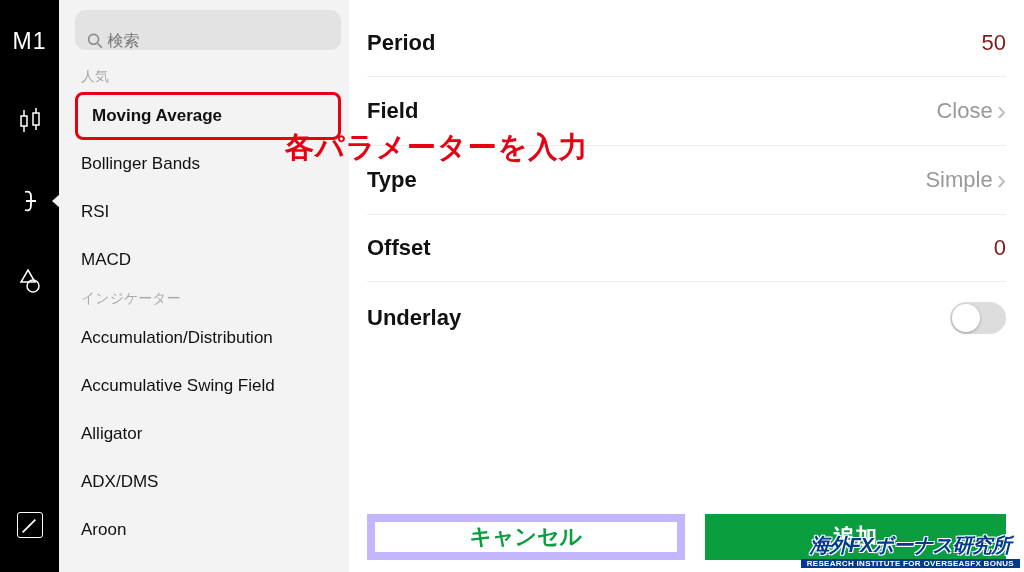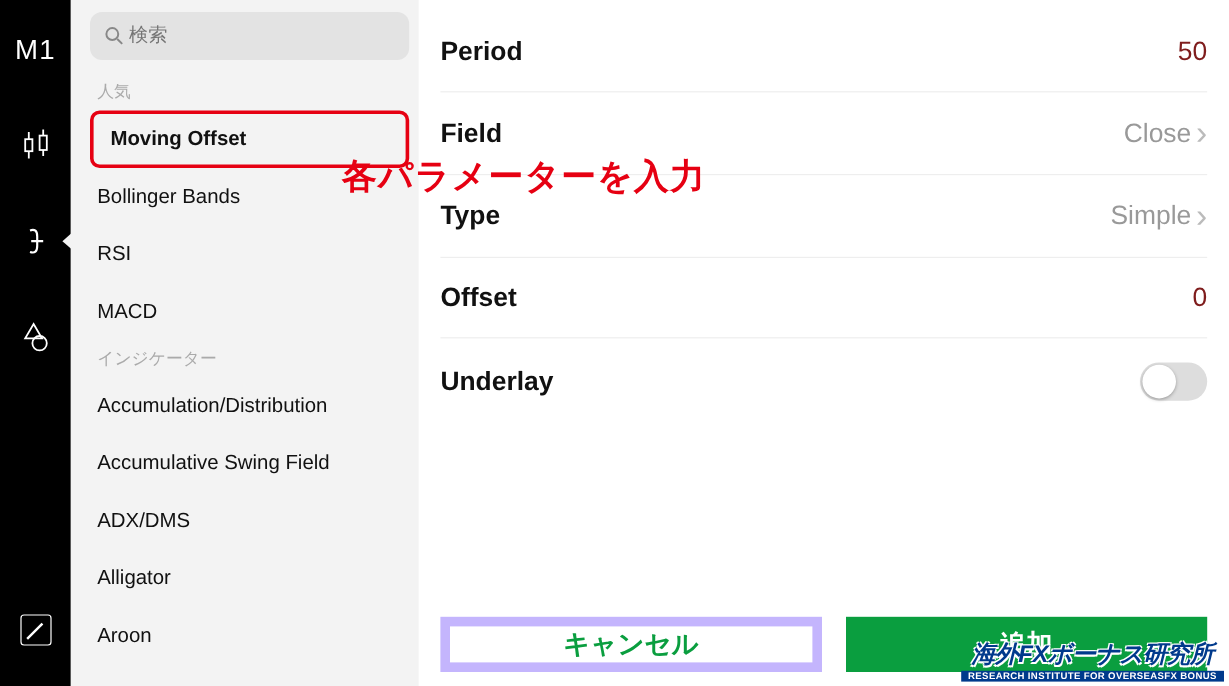--- a/index.html
+++ b/index.html
@@ -46,21 +46,21 @@
       display: flex;
       flex-direction: column;
       padding: 10px 0 0 8px;
     }
     .search {
       margin: 0 8px 12px 8px;
       background: #e3e3e3;
       border-radius: 10px;
       height: 40px;
       display: flex;
-      align-items: center;
+      align-items: flex-end;
       padding: 0 12px;
       gap: 4px;
     }
     .search input { border:none; background:transparent; outline:none; font-size:16px; color:#888; width:100%; }
     .search svg { stroke:#888; }
     .section-label { font-size: 14px; color: #aaa; padding: 6px 14px; }
     .list-item { padding: 14px 14px; font-size: 17px; color:#111; }
     .list-item.selected { border: 3px solid #e60012; border-radius: 8px; margin: 0 8px; padding: 11px 14px; font-weight:600; }
 
     .main {
@@ -173,29 +173,29 @@
 
   <div class="sidebar">
     <div class="search">
       <svg width="18" height="18" viewBox="0 0 20 20" fill="none" stroke-width="2">
           <circle cx="8" cy="8" r="6"></circle>
           <line x1="13" y1="13" x2="18" y2="18"></line>
         </svg>
       <input placeholder="検索" style="">
     </div>
     <div class="section-label">人気</div>
-    <div class="list-item selected">Moving Offset</div>
+    <div class="list-item selected">Moving Average</div>
     <div class="list-item">Bollinger Bands</div>
     <div class="list-item">RSI</div>
     <div class="list-item">MACD</div>
     <div class="section-label">インジケーター</div>
     <div class="list-item">Accumulation/Distribution</div>
     <div class="list-item">Accumulative Swing Field</div>
+    <div class="list-item">Alligator</div>
     <div class="list-item">ADX/DMS</div>
-    <div class="list-item">Alligator</div>
     <div class="list-item">Aroon</div>
   </div>
 
   <div class="main">
     <div class="row">
       <span class="row-label">Period</span>
       <span class="row-value">50</span>
     </div>
     <div class="row">
       <span class="row-label">Field</span>

